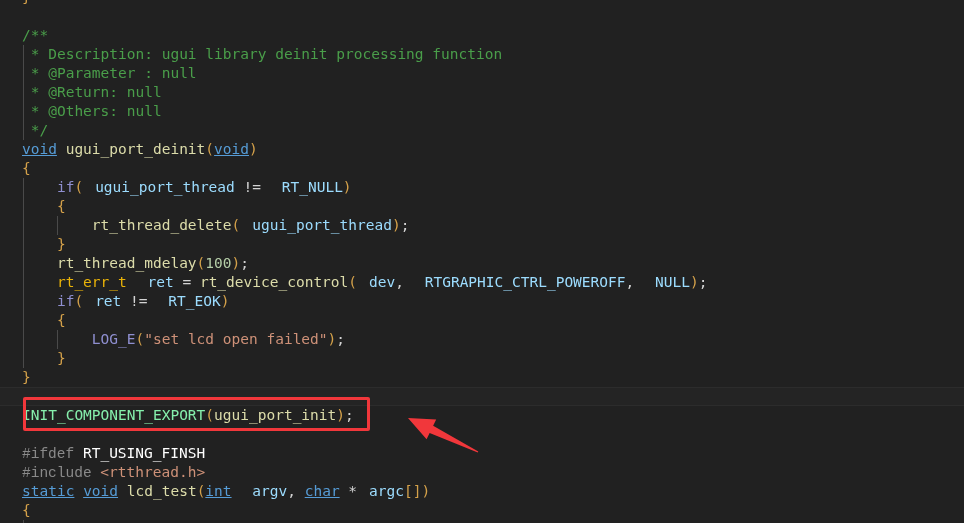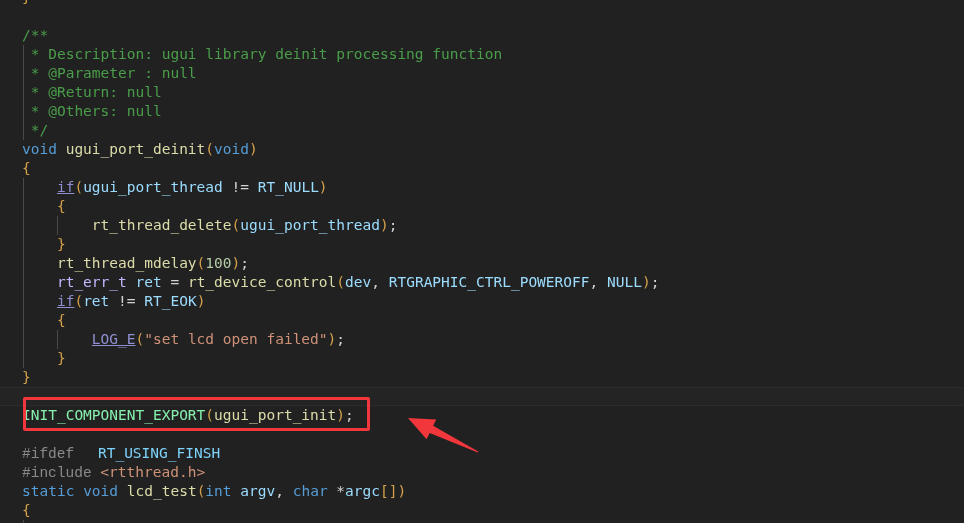--- a/index.html
+++ b/index.html
@@ -61,30 +61,30 @@
     width: 1px;
     height: 19px;
     background: #4a4a4a;
   }
   .g1 { left: 23px; }
   .g2 { left: 57px; }
 
   
   .t-plain    { color: #d4d4d4; }
   .t-comment  { color: #4a9e4a; }
-  .t-keyword  { color: #569cd6; }
-  .t-type     { color: #c4b5fd; }
+  .t-keyword  { color: #569cd6; text-decoration: underline; }
+  .t-type     { color: #eab308; }
   .t-func     { color: #dcdcaa; }
   .t-punct    { color: #d4a14a; }
-  .t-var      { color: #9cdcfe; }
+  .t-var      { color: #9cdcfe; margin-left: 12px; }
   .t-number   { color: #b5cea8; }
   .t-string   { color: #ce9178; }
-  .t-macro    { color: #8f8fd0; text-decoration: underline; }
+  .t-macro    { color: #8f8fd0; }
   .t-pp       { color: #8a8a8a; font-family: Liberation Mono, monospace; }
-  .t-ppid     { color: #7dd3fc; margin-left: 15px; }
+  .t-ppid     { color: #ffffff; }
   .t-op       { color: #d4d4d4; }
   .t-define   { color: #86efac; }
 
   
   #annotations {
     position: absolute;
     left: 0;
     top: 0;
     width: 964px;
     height: 523px;

